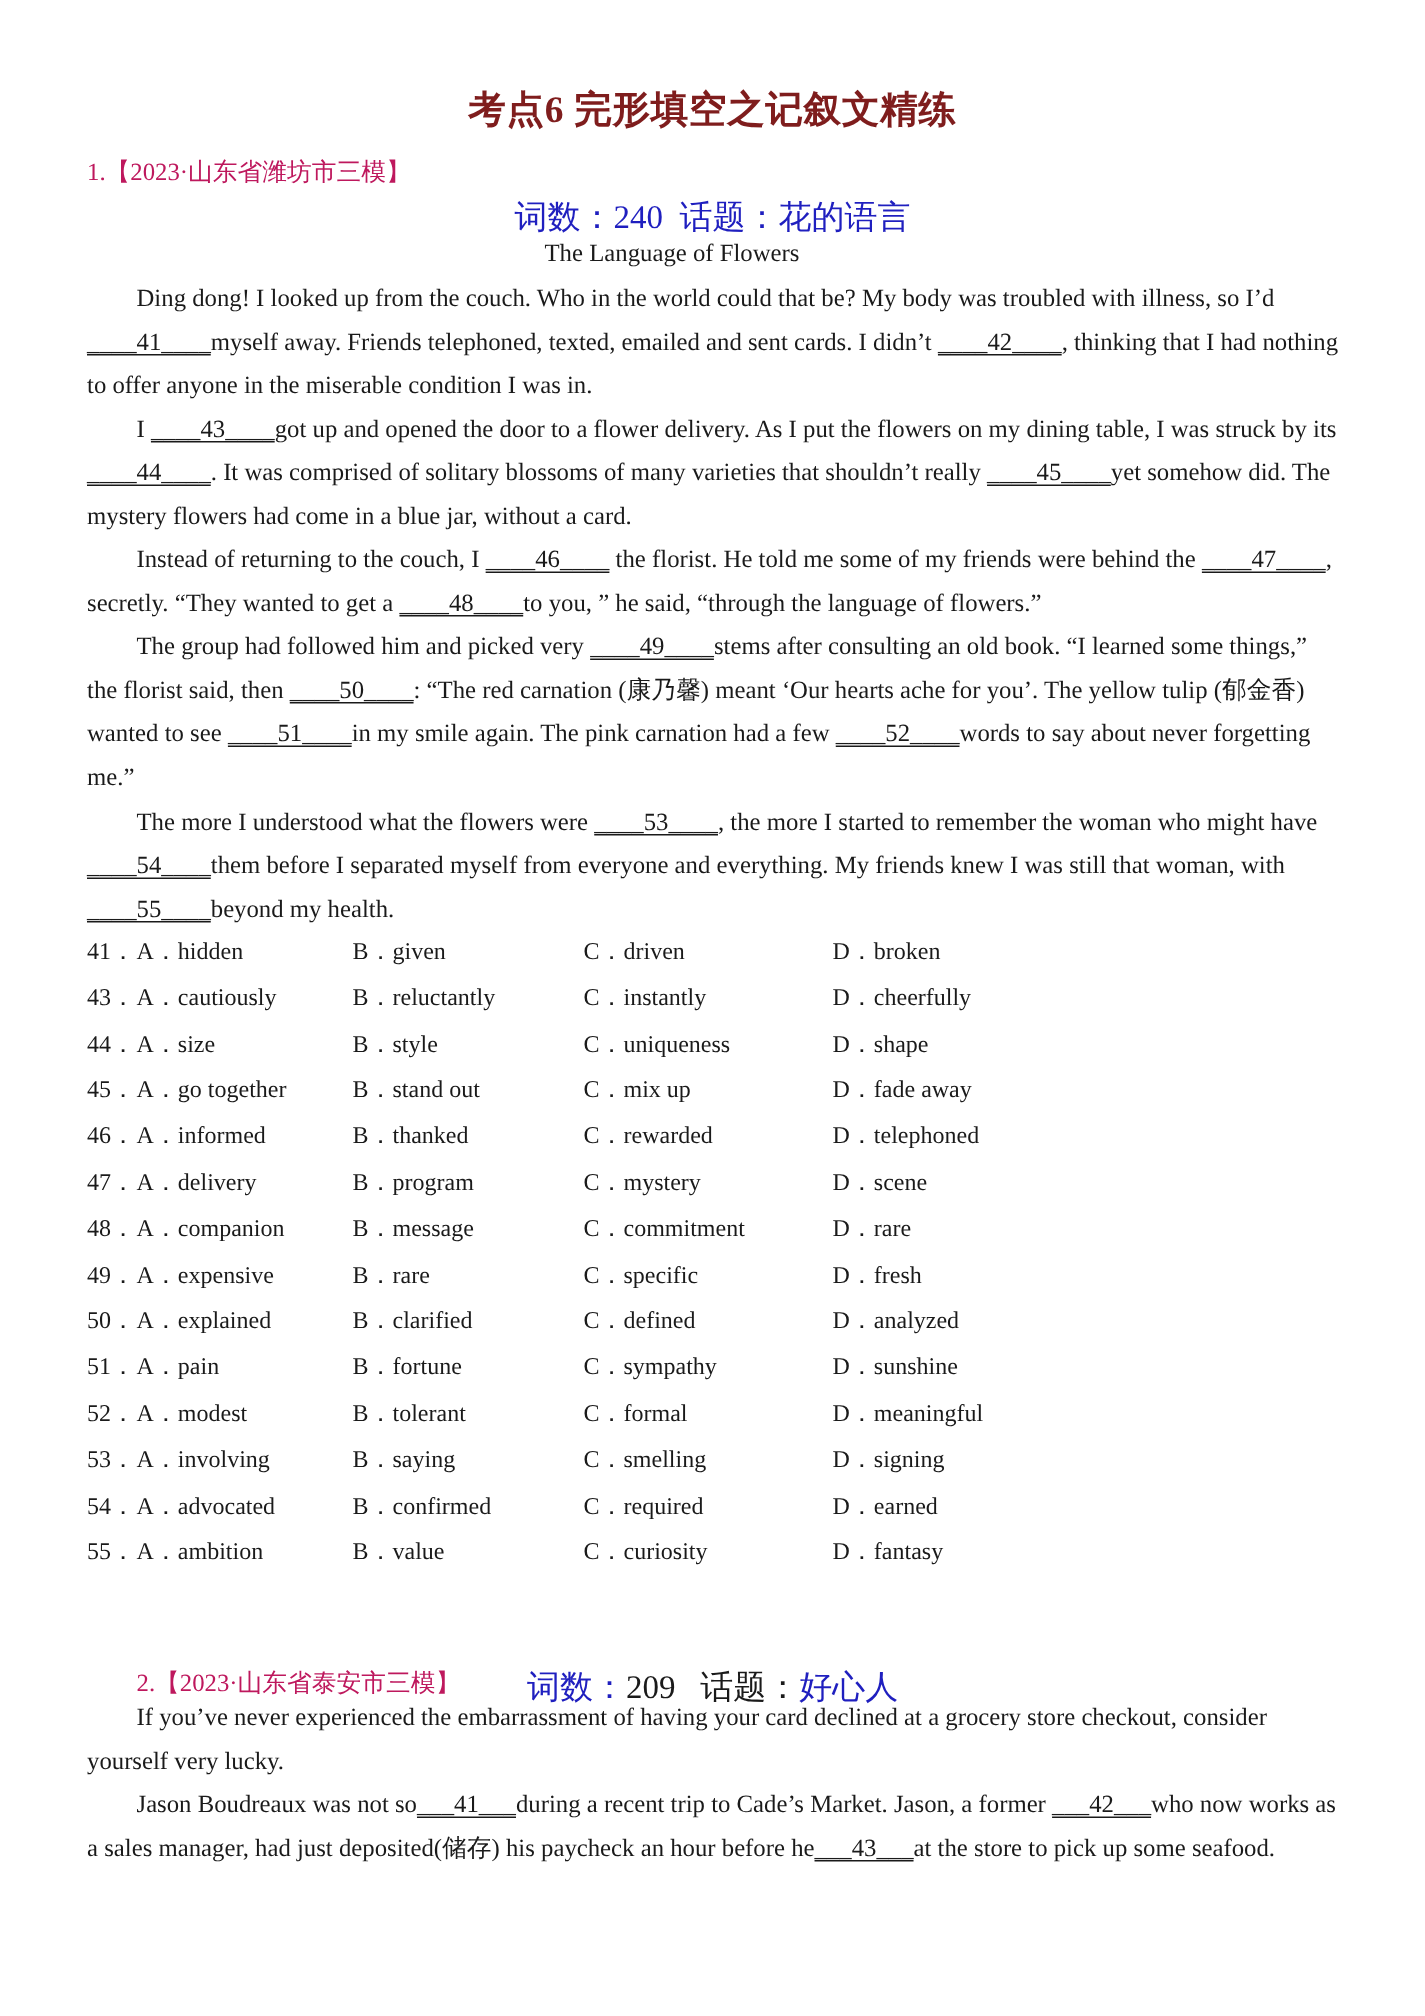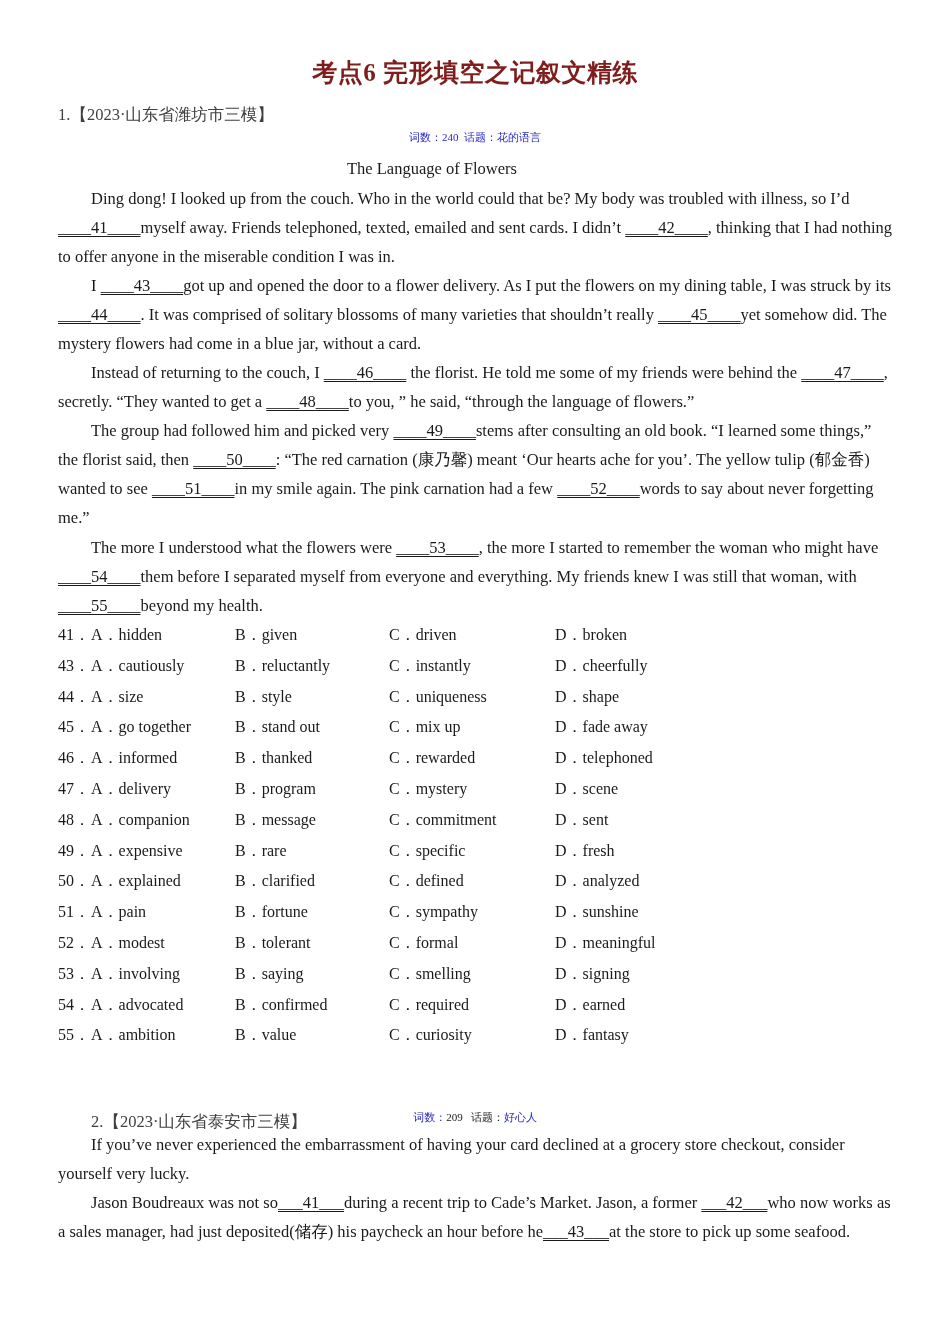--- a/index.html
+++ b/index.html
@@ -1,25 +1,25 @@
 <!DOCTYPE html>
 <html><head>
 <meta charset="utf-8">
 <style>
   html, body { margin: 0; padding: 0; background: #ffffff; }
   body { width: 950px; height: 1344px; position: relative; overflow: hidden;
     font-family: "Liberation Serif", "DejaVu Serif", serif; color: #1a1a1a; font-size: 16.5px; }
   .page { position: absolute; left: 0; top: 0; width: 950px; height: 1344px; }
   .title { position: absolute; top: 56px; left: 0; width: 950px; text-align: center;
     color: #7f1d1d; font-size: 25px; font-weight: bold; letter-spacing: 0.5px; }
-  .src { position: absolute; color: #404040; font-size: 16.5px; }
-  .meta { position: absolute; left: 0; width: 950px; text-align: center; font-size: 11px; }
+  .src { position: absolute; color: #be185d; font-size: 16.5px; }
+  .meta { position: absolute; left: 0; width: 950px; text-align: center; font-size: 22px; }
   .blue { color: #1f1fbf; }
   .black { color: #1a1a1a; }
-  .subtitle { position: absolute; top: 159px; left: 0; width: 864px; text-align: center; }
+  .subtitle { position: absolute; top: 159px; left: 16px; width: 864px; text-align: center; }
   .para { position: absolute; left: 58px; width: 835px; line-height: 29px; text-align: left; }
   .indent { text-indent: 33px; }
   .blank { text-decoration: underline; text-underline-offset: 3px; white-space: pre; }
   .opts { position: absolute; left: 58px; top: 620px; width: 700px; }
   .opt-row { height: 30.8px; line-height: 30.8px; position: relative; font-size: 16px; }
   .opt-row span { position: absolute; top: 0; }
   .num { left: 0; }
   .oa { left: 33px; }
   .ob { left: 165px; margin-left: 12px; }
   .oc { left: 331px; }
@@ -86,21 +86,21 @@
         <span class="oa">A．delivery</span>
         <span class="ob">B．program</span>
         <span class="oc">C．mystery</span>
         <span class="od">D．scene</span>
       </div>
       <div class="opt-row">
         <span class="num">48．</span>
         <span class="oa">A．companion</span>
         <span class="ob">B．message</span>
         <span class="oc">C．commitment</span>
-        <span class="od">D．sent</span>
+        <span class="od">D．rare</span>
       </div>
       <div class="opt-row">
         <span class="num">49．</span>
         <span class="oa">A．expensive</span>
         <span class="ob">B．rare</span>
         <span class="oc">C．specific</span>
         <span class="od">D．fresh</span>
       </div>
       <div class="opt-row">
         <span class="num">50．</span>

